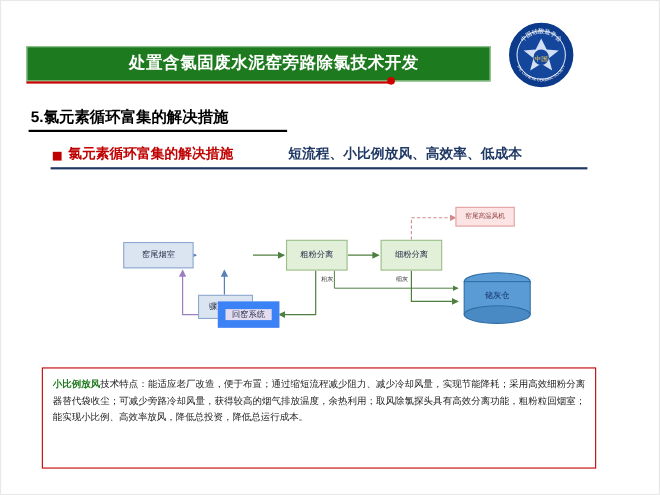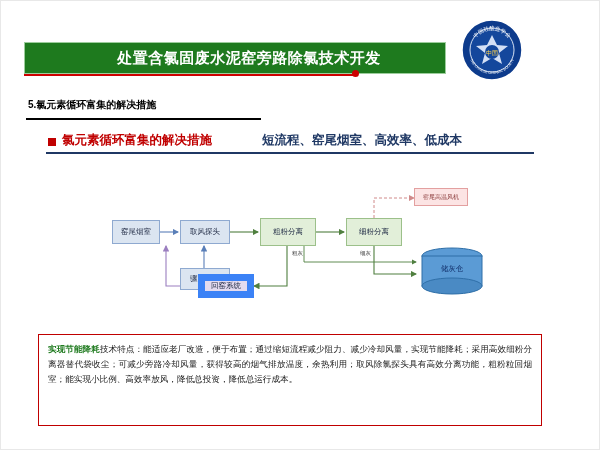--- a/index.html
+++ b/index.html
@@ -72,21 +72,21 @@
     width: 64px;
     height: 64px;
   }
   .logo svg { display: block; }
 
   
   .section-heading {
     position: absolute;
     left: 28px;
     top: 98px;
-    font-size: 10px;
+    font-size: 14px;
     font-weight: bold;
     color: #000000;
     white-space: nowrap;
   }
   .section-underline {
     position: absolute;
     left: 26px;
     top: 118px;
     width: 235px;
     height: 2px;
@@ -241,21 +241,21 @@
         <textPath href="#arcBot" startOffset="50%" text-anchor="middle">THE CHINESE CERAMIC SOCIETY</textPath>
       </text>
     </svg>
   </div>
 
   <div class="section-heading">5.氯元素循环富集的解决措施</div>
   <div class="section-underline"></div>
 
   <div class="sub-marker"></div>
   <div class="sub-heading-a">氯元素循环富集的解决措施</div>
-  <div class="sub-heading-b">短流程、窑尾烟室、高效率、低成本</div>
+  <div class="sub-heading-b">短流程、小比例放风、高效率、低成本</div>
   <div class="sub-underline"></div>
 
   <div class="diagram">
 
     <svg width="400" height="148" viewBox="0 0 400 148">
       <defs>
         <marker id="ag" markerWidth="6" markerHeight="6" refX="5" refY="3" orient="auto">
           <path d="M0,0 L6,3 L0,6 z" fill="#4f7f3f"></path>
         </marker>
         <marker id="ab" markerWidth="6" markerHeight="6" refX="5" refY="3" orient="auto">
@@ -285,27 +285,24 @@
 
       <path d="M270 70 L270 98 L312 98" stroke="#4f7f3f" stroke-width="1.1" fill="none" marker-end="url(#ag)"></path>
 
       <path d="M200 70 L200 86 L312 86" stroke="#4f7f3f" stroke-width="0.9" fill="none" marker-end="url(#ag)"></path>
 
       <ellipse cx="348" cy="80" rx="30" ry="8" fill="#5b9bd5" stroke="#2f6fa8" stroke-width="1"></ellipse>
       <rect x="318" y="80" width="60" height="30" fill="#5b9bd5" stroke="#2f6fa8" stroke-width="1"></rect>
       <ellipse cx="348" cy="110" rx="30" ry="8" fill="#4a8ac4" stroke="#2f6fa8" stroke-width="1"></ellipse>
     </svg>
 
-    <div class="node n-blue" style="left:8px; top:44px; width:48px; height:24px;">
+    <div class="node n-blue" style="left:8px; top:44px; width:64px; height:24px;">
       <span>窑尾烟室</span>
     </div>
 
-    <div class="node n-blue" style="left:76px; top:44px; width:50px; height:24px;">
-      <span>取风探头</span>
-    </div>
 
     <div class="node n-blue" style="left:76px; top:92px; width:50px; height:22px;">
       <span>骤冷风机</span>
     </div>
 
     <div class="node n-green" style="left:242px; top:42px; width:56px; height:28px;">
       <span>细粉分离</span>
     </div>
 
     <div class="node n-green" style="left:156px; top:42px; width:56px; height:28px;">
@@ -321,18 +318,18 @@
     </div>
 
     <div class="cylinder-label" style="left:322px; top:88px;">储灰仓</div>
 
     <div class="edge-label" style="left:188px; top:74px;">粗灰</div>
     <div class="edge-label" style="left:256px; top:74px;">细灰</div>
   </div>
 
   <div class="note-box">
     <div class="note-text">
-      <span class="note-lead">实现节能降耗</span><span>技术特点：能适应老厂改造，便于布置；通过缩短流程减少阻力、减少冷却风量，实现节能降耗；采用高效细粉分离器替代袋收尘；可减少旁路冷却风量，获得较高的烟气排放温度，余热利用；取风除氯探头具有高效分离功能，粗粉粒回烟室；能实现小比例、高效率放风，降低总投资，降低总运行成本。</span>
+      <span class="note-lead">小比例放风</span><span>技术特点：能适应老厂改造，便于布置；通过缩短流程减少阻力、减少冷却风量，实现节能降耗；采用高效细粉分离器替代袋收尘；可减少旁路冷却风量，获得较高的烟气排放温度，余热利用；取风除氯探头具有高效分离功能，粗粉粒回烟室；能实现小比例、高效率放风，降低总投资，降低总运行成本。</span>
     </div>
   </div>
 
   <div class="page-border"></div>
 </div>
 
 </body></html>

